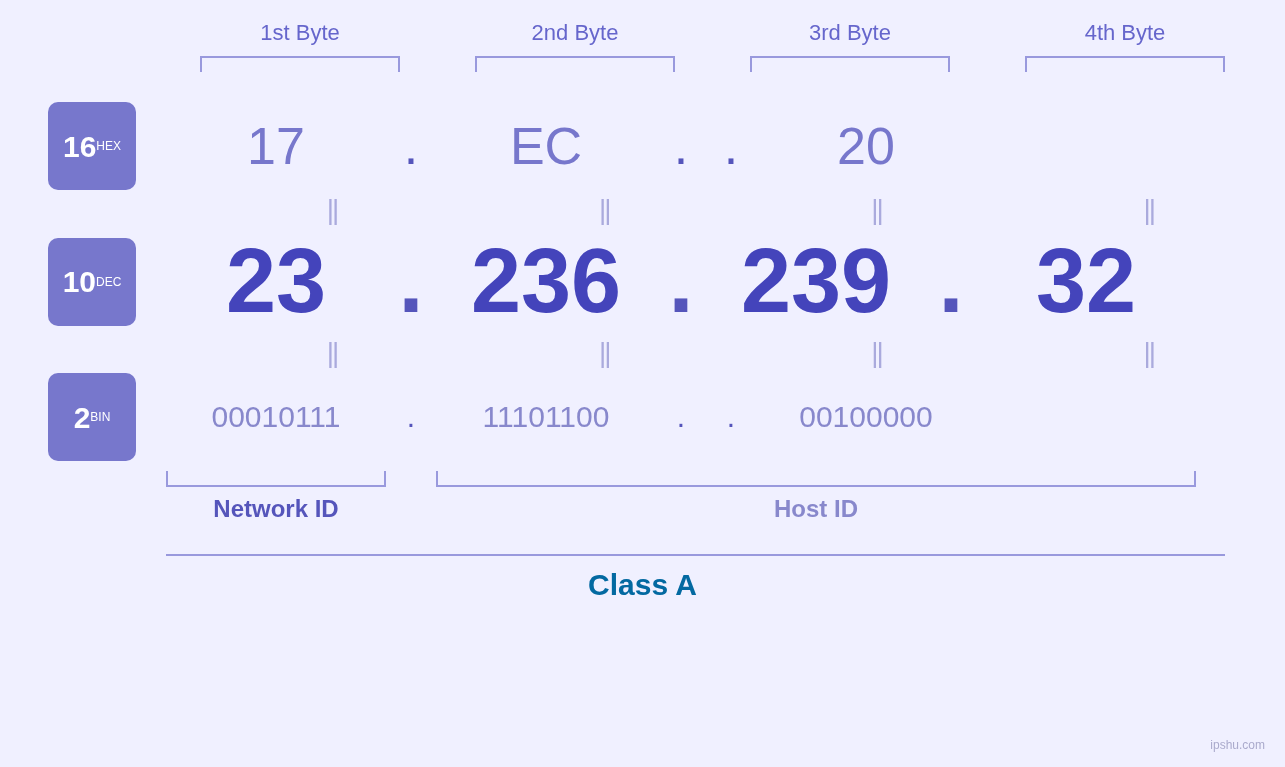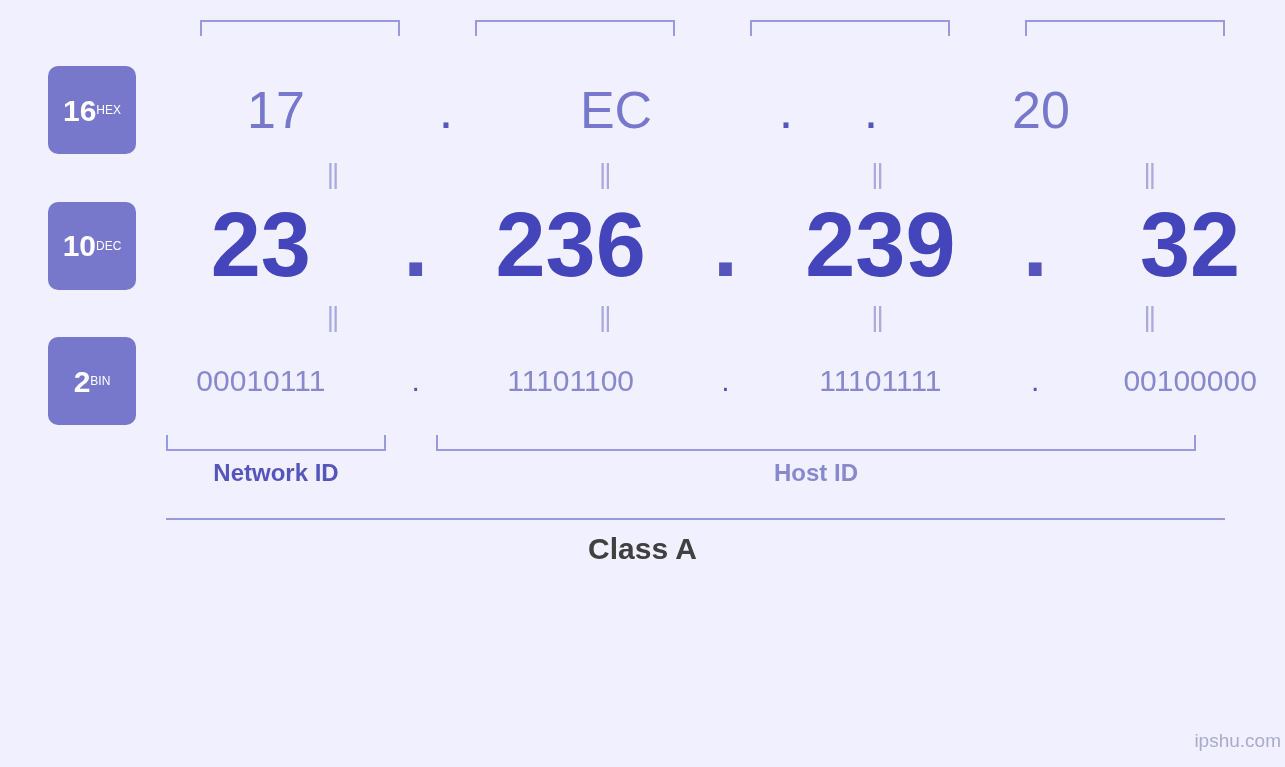--- a/index.html
+++ b/index.html
@@ -94,21 +94,20 @@
       font-weight: normal;
     }
 
     
     .values-row {
       display: flex;
       align-items: center;
       flex: 1;
       margin-left: 30px;
       width: calc(1285px - 166px - 30px);
-      gap: 35px;
     }
 
     .byte-value {
       width: 220px;
       text-align: center;
       color: #7777cc;
     }
 
     .byte-value.hex {
       font-size: 52px;
@@ -239,40 +238,46 @@
     .class-bracket-line {
       margin-left: 166px;
       width: calc(1285px - 166px - 60px);
       height: 2px;
       background-color: #9999dd;
       margin-bottom: 12px;
     }
 
     .class-label {
       text-align: center;
-      color: #404040;
+      color: #0369a1;
       font-size: 30px;
       font-weight: bold;
       margin-bottom: 5px;
     }
 
     
     .watermark {
       position: absolute;
       bottom: 15px;
-      right: 4px;
+      right: 20px;
       color: #aaaacc;
-      font-size: 19px;
+      font-size: 12px;
     }
   </style>
 </head>
 <body>
 
 <div class="main-container">
 
+  <div class="byte-headers">
+    <div class="byte-header">1st Byte</div>
+    <div class="byte-header">2nd Byte</div>
+    <div class="byte-header">3rd Byte</div>
+    <div class="byte-header">4th Byte</div>
+  </div>
 
   <div class="top-brackets">
     <div class="bracket-top"></div>
     <div class="bracket-top"></div>
     <div class="bracket-top"></div>
     <div class="bracket-top"></div>
   </div>
 
   <div class="row-with-badge">
     <div class="badge">
@@ -338,21 +343,20 @@
   <div class="row-with-badge">
     <div class="badge">
       <span class="badge-number">2</span>
       <span class="badge-label">BIN</span>
     </div>
     <div class="values-row">
       <div class="byte-value bin">00010111</div>
       <div class="dot-separator bin">.</div>
       <div class="byte-value bin">11101100</div>
       <div class="dot-separator bin">.</div>
-      <div class="byte-value bin">11101111</div>
       <div class="dot-separator bin">.</div>
       <div class="byte-value bin">00100000</div>
     </div>
   </div>
 
   <div class="bottom-section">
     <div class="bottom-brackets-container">
       <div class="bracket-network"></div>
       <div class="bracket-spacer"></div>
       <div class="bracket-host"></div>

